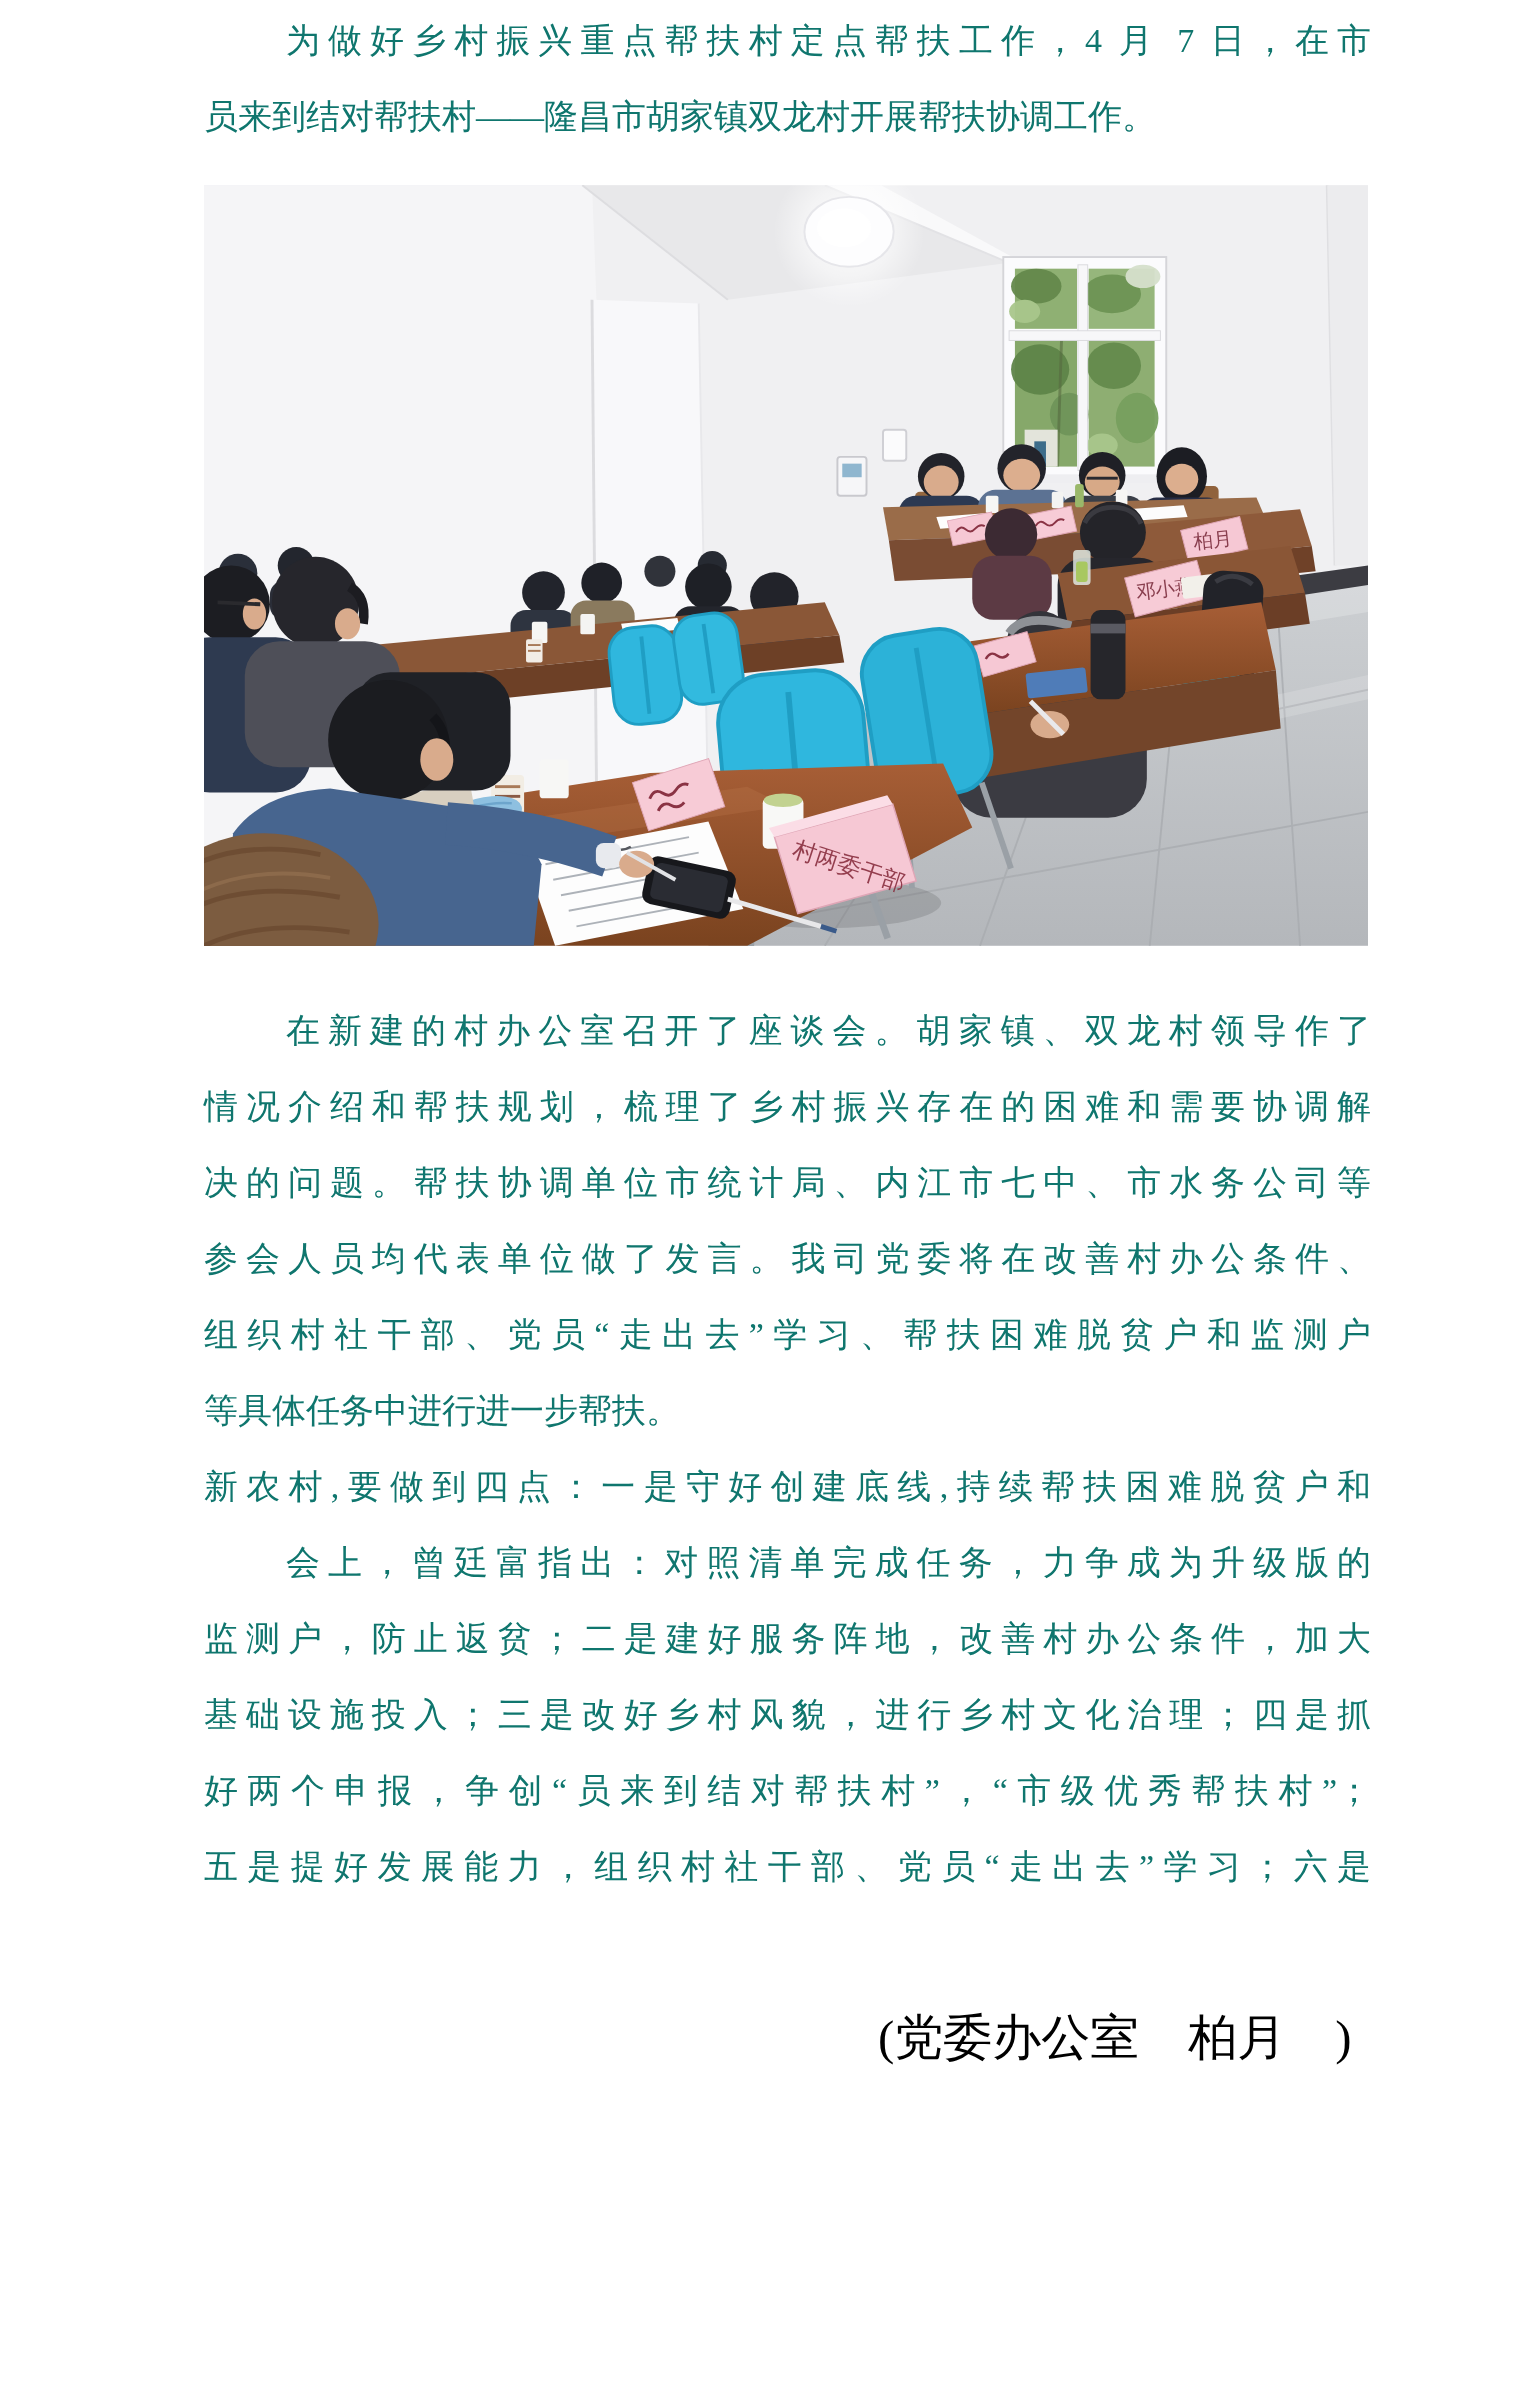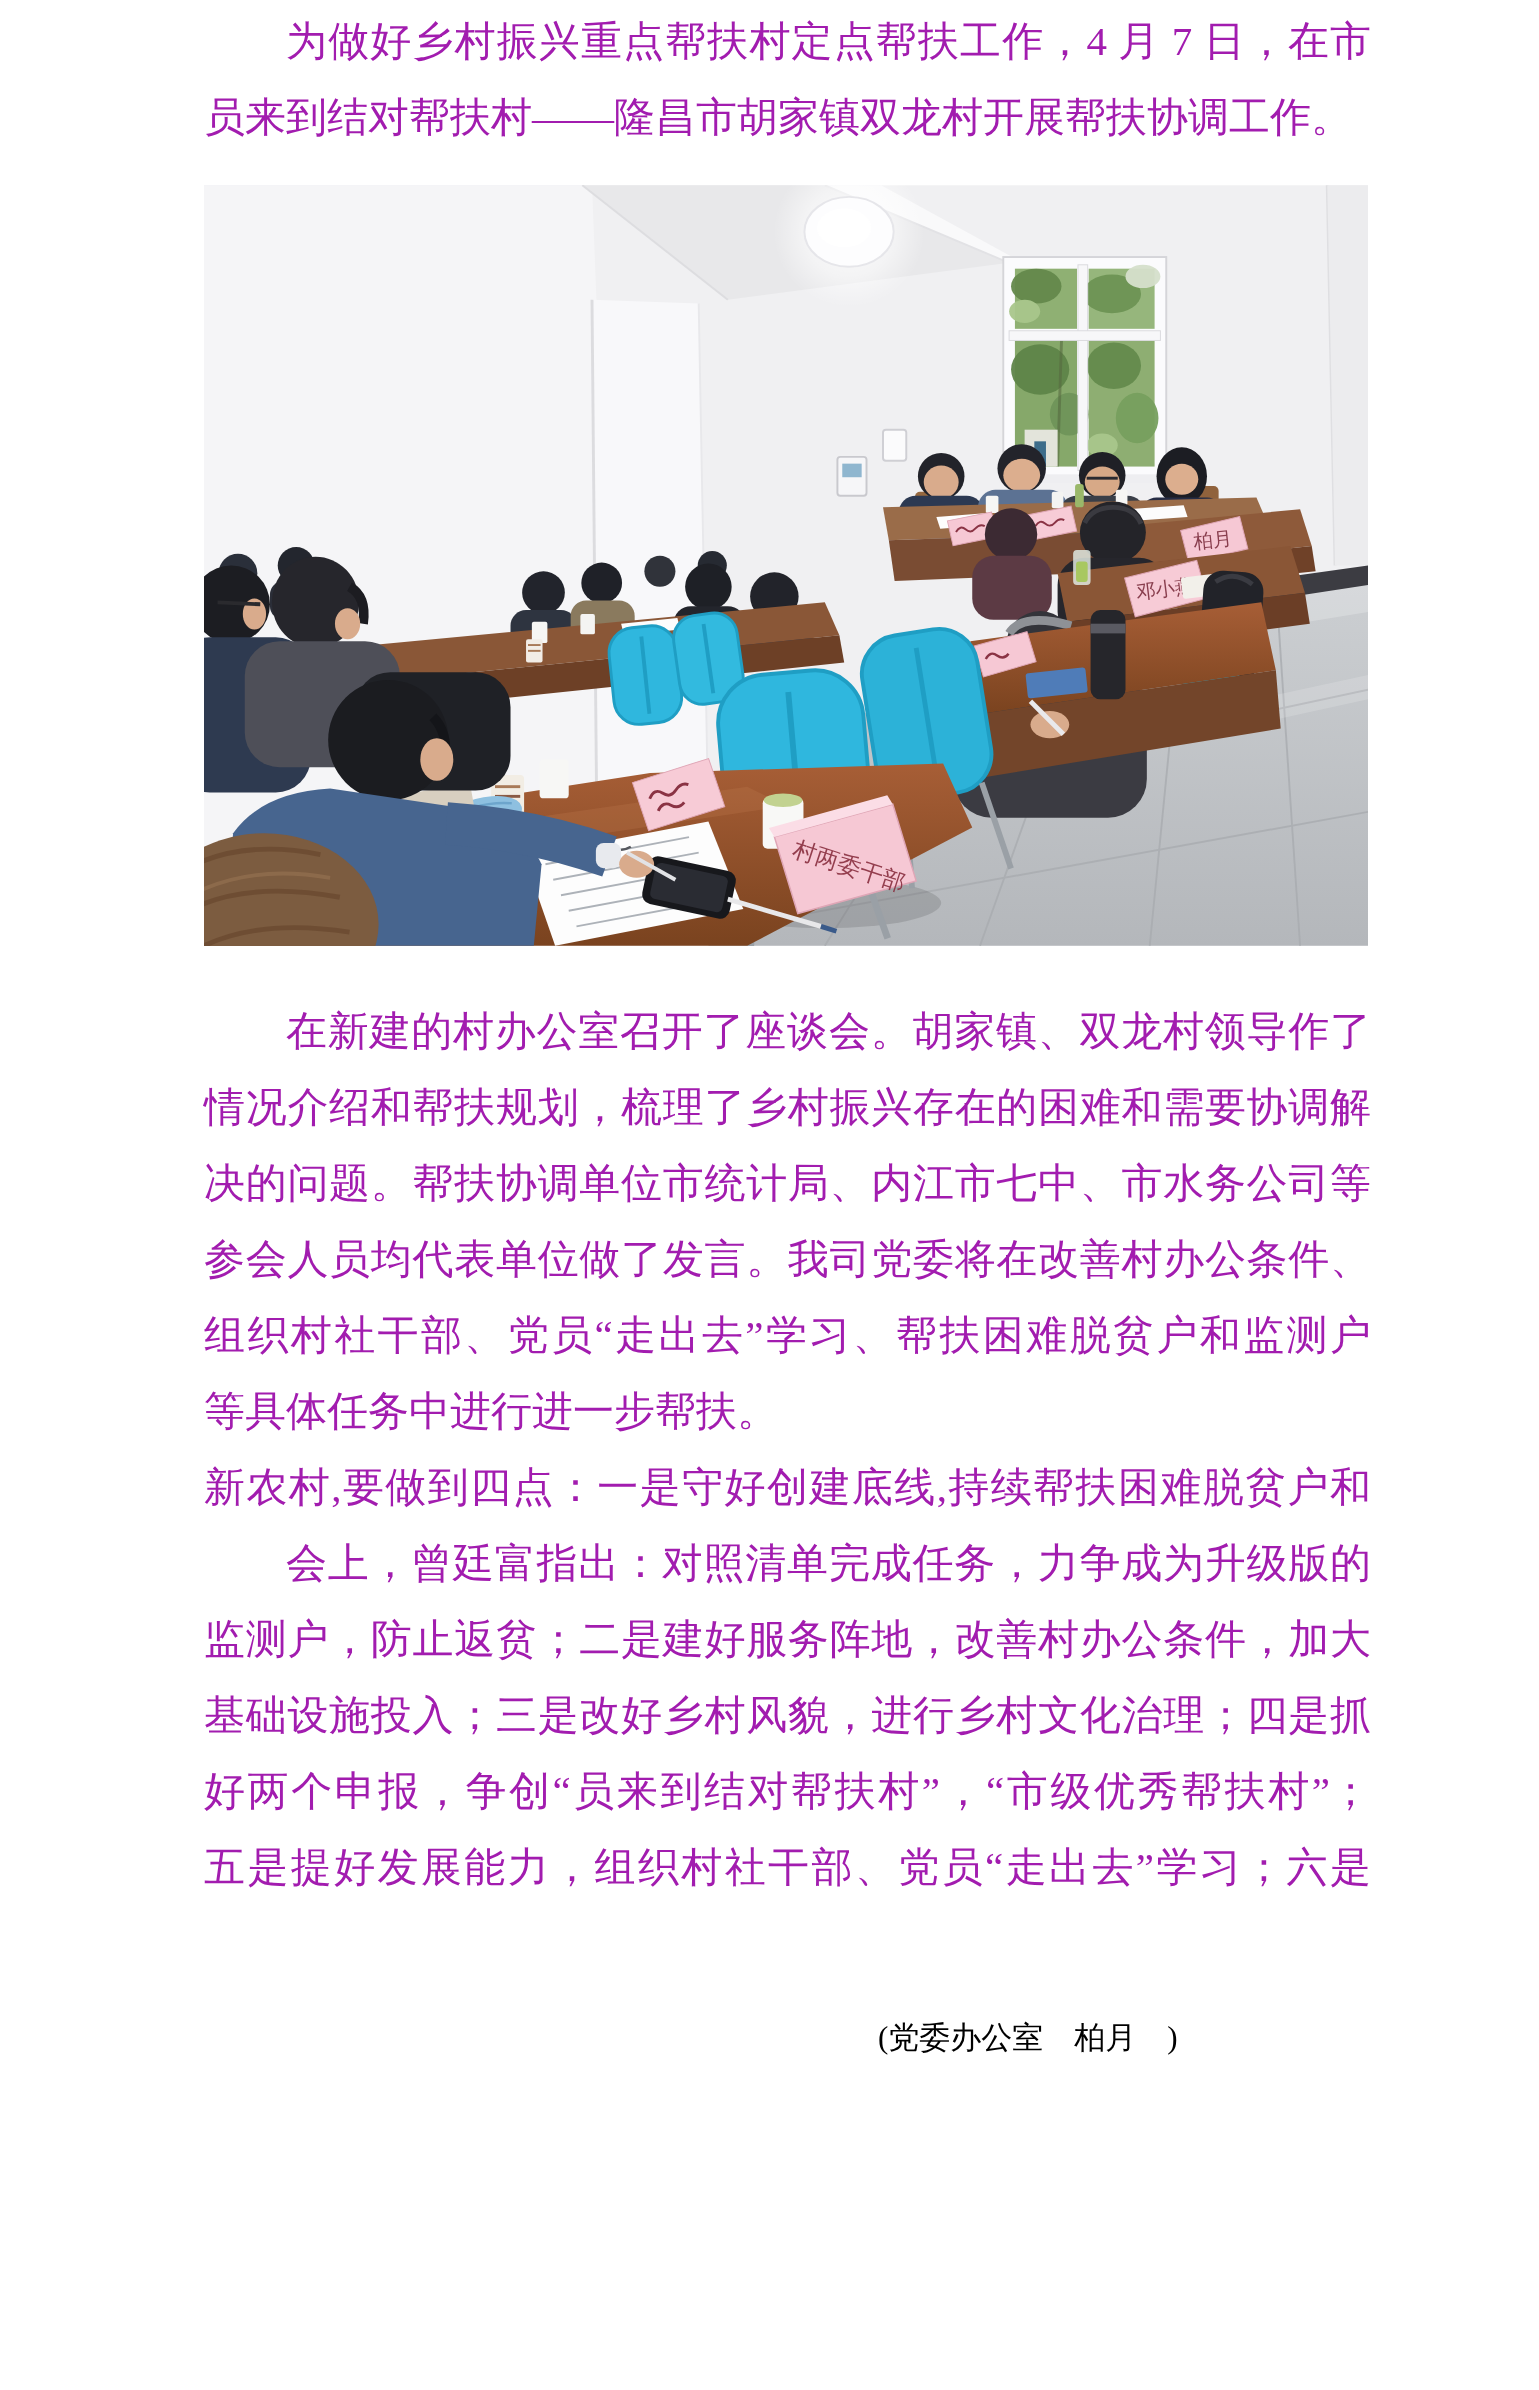--- a/index.html
+++ b/index.html
@@ -2,28 +2,28 @@
 <html lang="zh"><head>
 <meta charset="utf-8">
 <style>
   html,body{margin:0;padding:0;}
   body{
     width:1540px;height:2391px;background:#ffffff;position:relative;overflow:hidden;
     font-family:"Liberation Serif","DejaVu Serif",serif;color:#000;
   }
   .doc{position:absolute;left:204px;top:2.9px;width:1167px;}
   .line{
-    height:76px;line-height:76px;font-size:41px;color:#a21caf;
+    height:76px;line-height:76px;font-size:34px;color:#0f766e;
     text-align:justify;text-align-last:justify;
   }
   .line.first{text-indent:82px;}
   .line.last{text-align-last:left;}
   .photo-wrap{width:1164px;height:761px;margin:30px 0 47px 0;overflow:hidden;}
   .signature{
-    margin-top:95px;height:76px;line-height:76px;font-size:31px;
+    margin-top:95px;height:76px;line-height:76px;font-size:49px;
     padding-left:674px;text-align:left;
   }
 </style>
 </head>
 <body>
 
 <div class="doc">
 
   <div id="para-top">
       <div>

